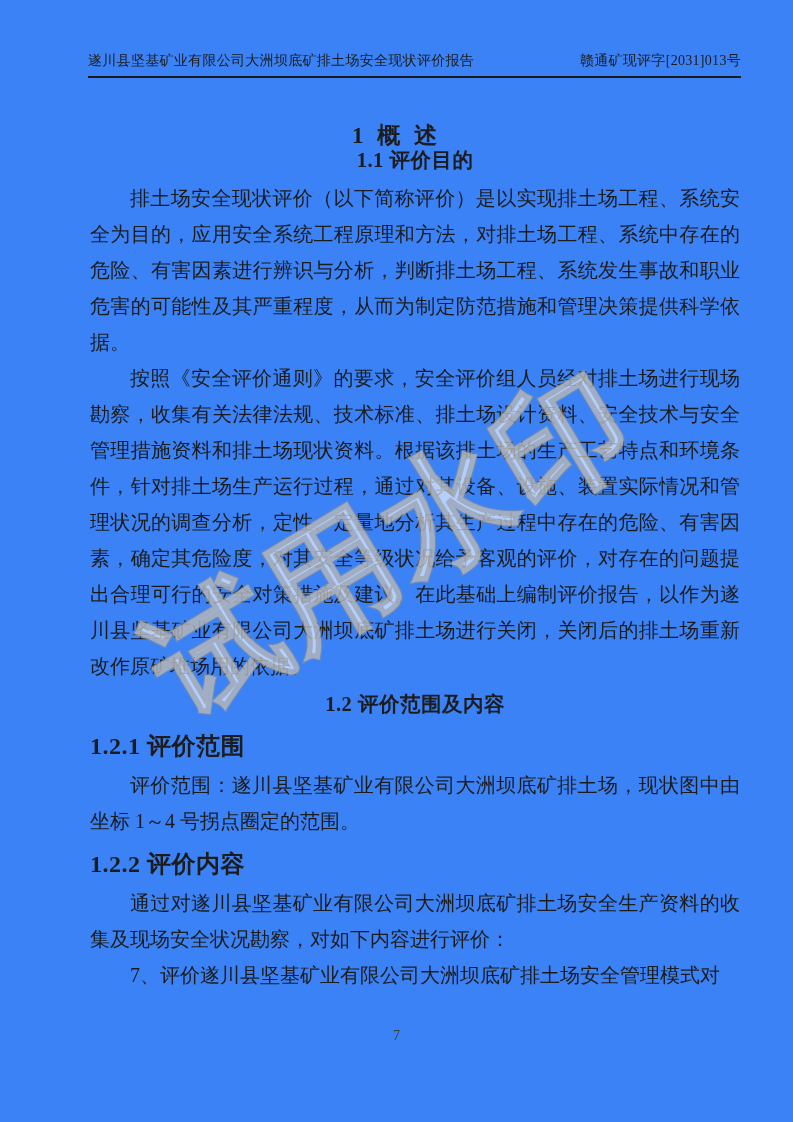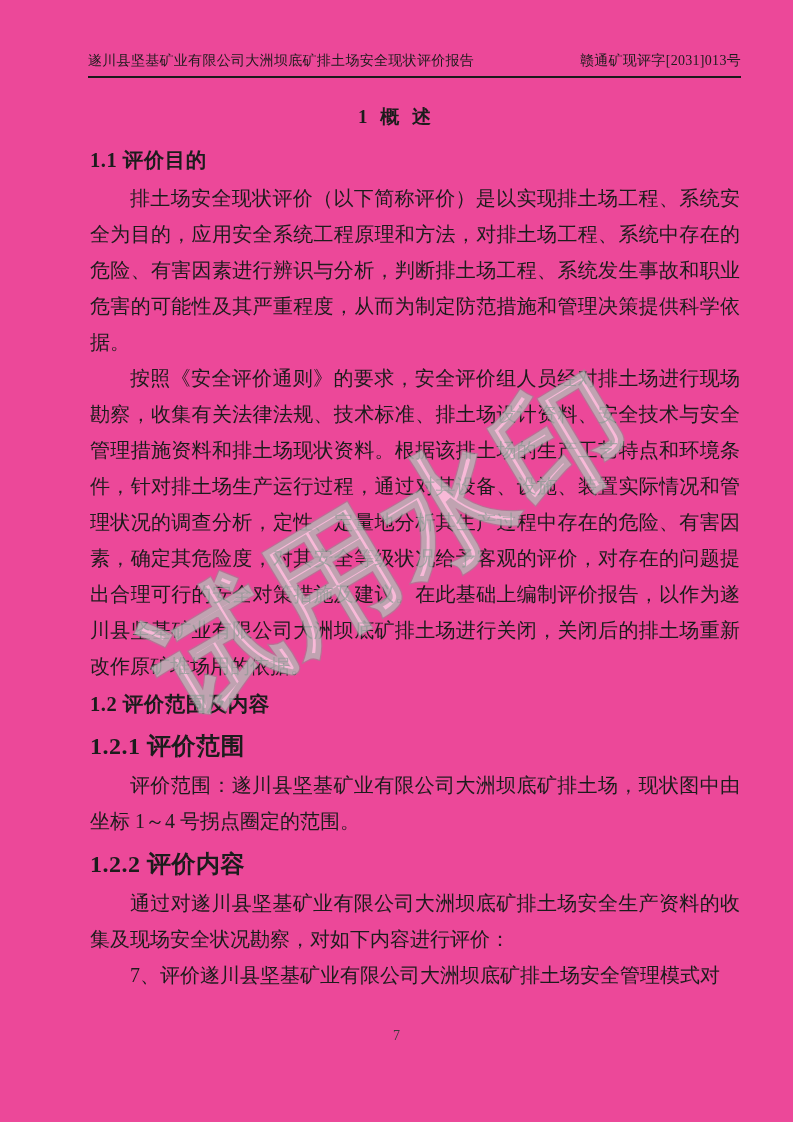--- a/index.html
+++ b/index.html
@@ -2,21 +2,21 @@
 <html><head>
 <meta charset="utf-8">
 <style>
   * { margin: 0; padding: 0; box-sizing: border-box; }
   html, body { background: #e8e8e8; }
   .page {
     position: relative;
     width: 793px;
     height: 1122px;
     margin: 0 auto;
-    background: #ec4899;
+    background: #3b82f6;
     overflow: hidden;
     font-family: "Liberation Serif", "DejaVu Serif", serif;
     color: #1c1c1c;
     padding-left: 9px;
   }
   
   .page-header {
     position: absolute;
     top: 51px;
     left: 88px;
@@ -28,44 +28,45 @@
     line-height: 20px;
     padding-bottom: 5px;
     border-bottom: 2px solid #1a1a1a;
     letter-spacing: 0.3px;
   }
   .page-header .hdr-left  { text-align: left; }
   .page-header .hdr-right { text-align: right; white-space: nowrap; }
   
   .chapter-title {
     position: absolute;
-    top: 104px;
+    top: 120px;
     left: 0;
     width: 100%;
     text-align: center;
-    font-size: 19px;
+    font-size: 23px;
     font-weight: bold;
     letter-spacing: 4px;
   }
   
   .content {
     position: absolute;
     top: 140px;
     left: 90px;
     width: 650px;
     font-size: 20px;
     line-height: 36px;
     z-index: 2;
   }
   .content h2 {
     font-size: 20.5px;
     font-weight: bold;
     line-height: 34px;
     margin: 3px 0 3px 0;
     letter-spacing: 0.5px;
+    text-align: center;
   }
   .content h3 {
     font-size: 24px;
     font-weight: bold;
     line-height: 34px;
     margin: 8px 0 4px 0;
     letter-spacing: 0.5px;
   }
   .content p {
     text-indent: 2em;

